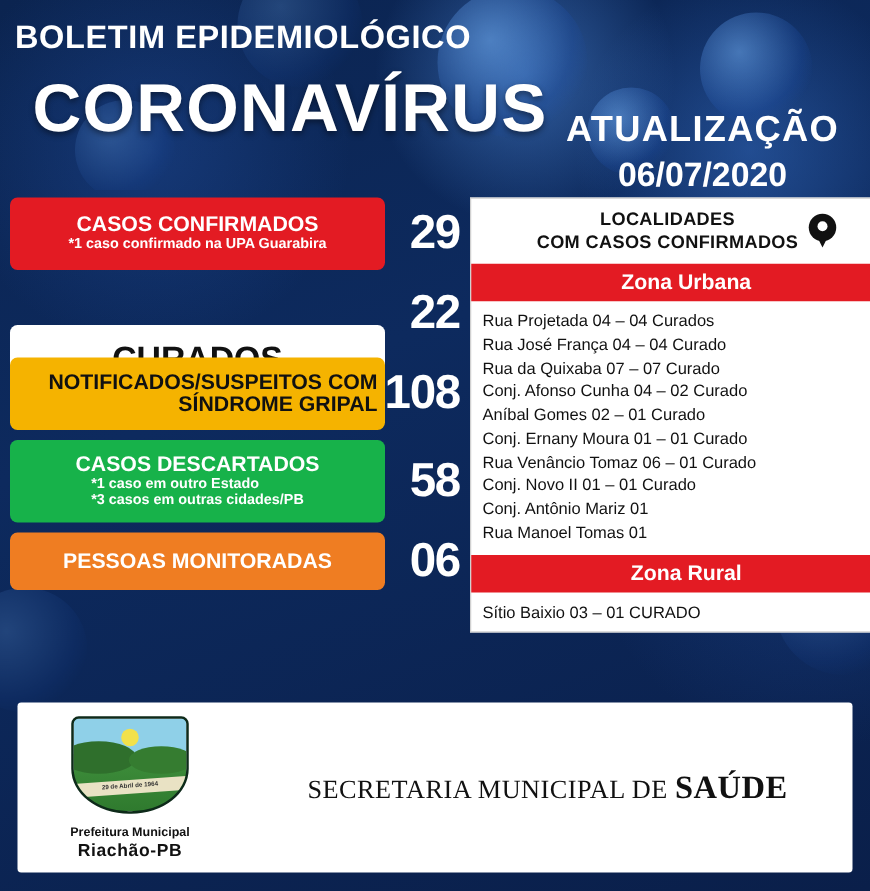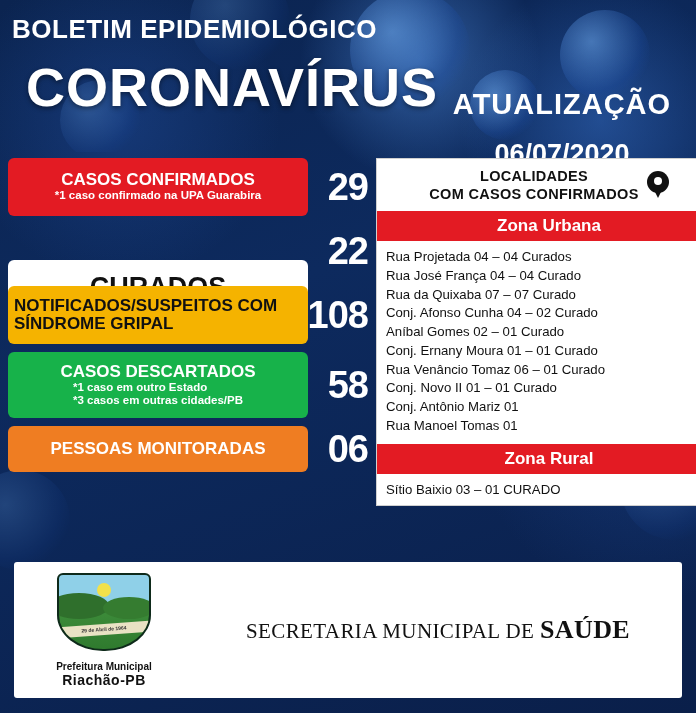--- a/index.html
+++ b/index.html
@@ -40,34 +40,34 @@
     position: absolute; left: 26px; top: 56px;
     color: #ffffff; font-size: 54px; font-weight: bold;
     letter-spacing: 1px;
     text-shadow: 0 2px 5px rgba(0,0,0,0.45);
   }
   .update {
     position: absolute; right: 14px; top: 88px;
     text-align: center; color: #ffffff; width: 240px;
   }
   .update .u1 { font-size: 29px; font-weight: bold; letter-spacing: 1px; }
-  .update .u2 { font-size: 27px; font-weight: bold; margin-top: 18px; }
+  .update .u2 { font-size: 27px; font-weight: bold; margin-top: 4px; }
 
   
   .stats { position: absolute; left: 8px; top: 158px; width: 360px; }
   .stat-row { position: relative; height: 46px; margin-bottom: 8px; }
   .stat-box {
     position: absolute; left: 0; top: 0;
     width: 300px; height: 100%;
     border-radius: 6px;
     display: flex; flex-direction: column;
     align-items: center; justify-content: center;
     padding: 2px 6px;
   }
-  .stat-box .lbl { font-weight: bold; font-size: 17px; line-height: 1.05; text-align: left; }
+  .stat-box .lbl { font-weight: bold; font-size: 17px; line-height: 1.05; text-align: right; }
   .stat-box .sub { font-size: 11.5px; font-weight: bold; line-height: 1.15; text-align: left; }
   .stat-num {
     position: absolute; right: 0; top: 50%;
     transform: translateY(-50%);
     color: #ffffff; font-size: 38px; font-weight: bold;
     width: 62px; text-align: right;
     letter-spacing: -1px;
   }
   .r-confirm { background: #e31b23; color: #fff; }
   .r-isol { background: #8fc0e8; color: #0a1f4e; }

